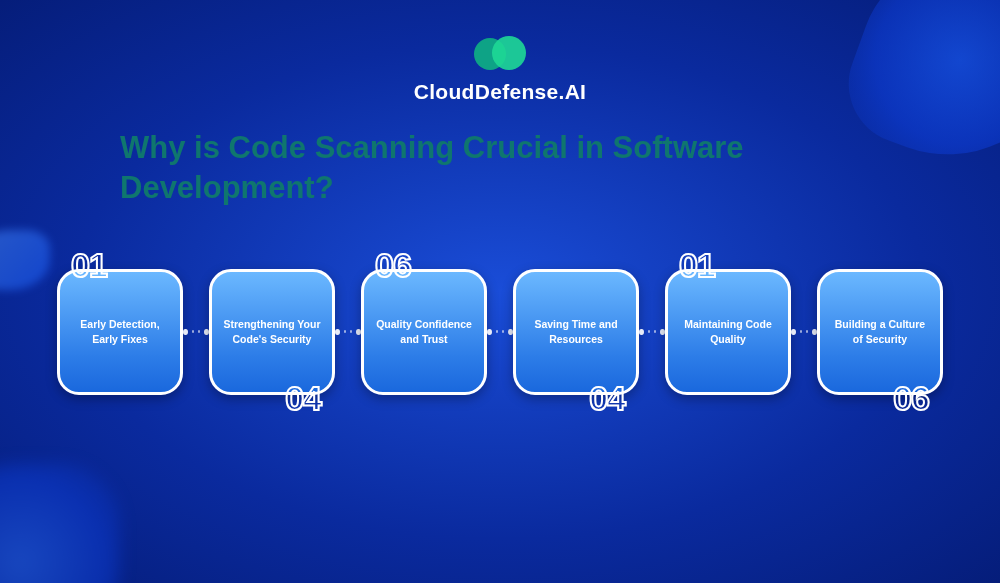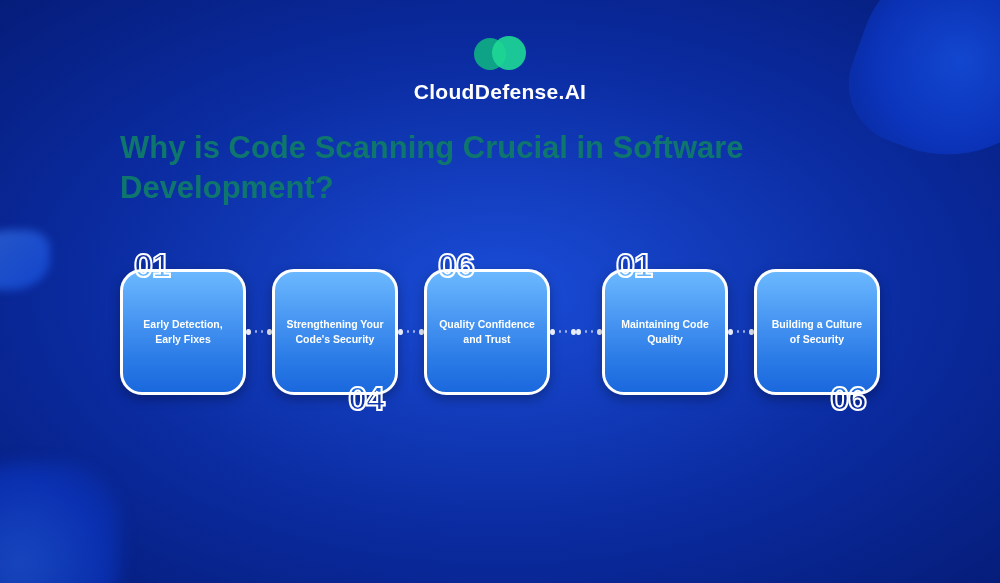--- a/index.html
+++ b/index.html
@@ -262,20 +262,26 @@
       </div>
     </div>
 
     <div class="connector">
       <span class="start-dot"></span>
         <span class="dot"></span>
         <span class="dot"></span>
         <span class="end-dot"></span>
     </div>
 
+    <div class="step">
+      <div class="step-card">
+        <div class="step-text">Saving Time and Resources</div>
+      </div>
+      <div class="step-number pos-bottom">04</div>
+    </div>
 
     <div class="connector">
       <span class="start-dot"></span>
         <span class="dot"></span>
         <span class="dot"></span>
         <span class="end-dot"></span>
     </div>
 
     <div class="step">
       <div class="step-number pos-top">01</div>

